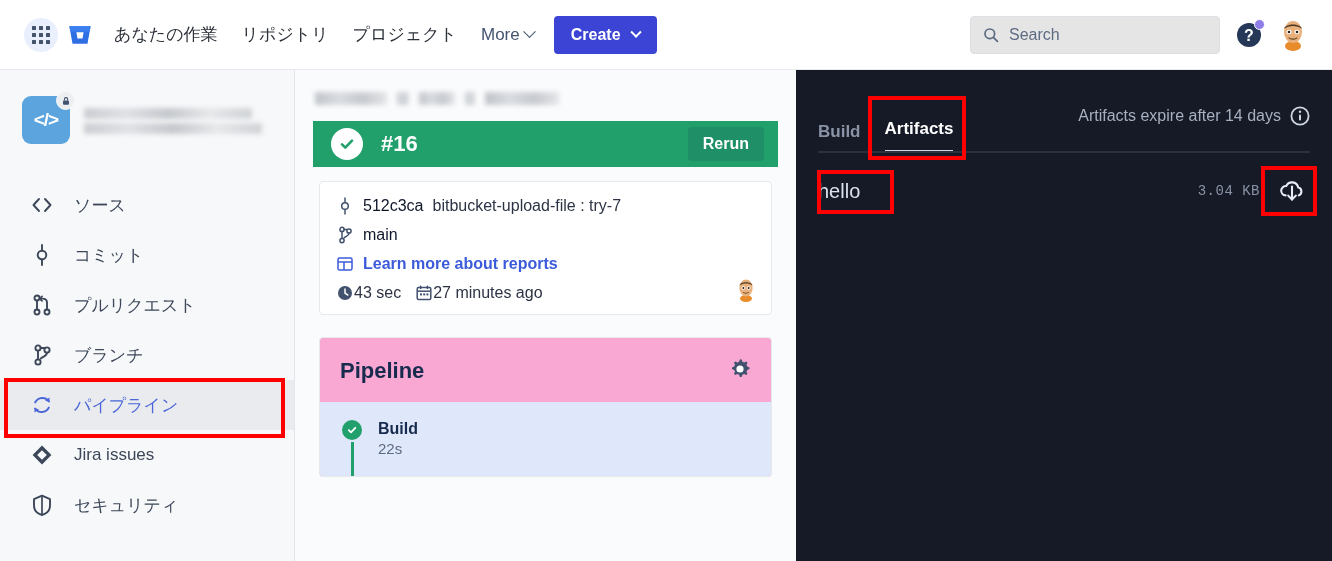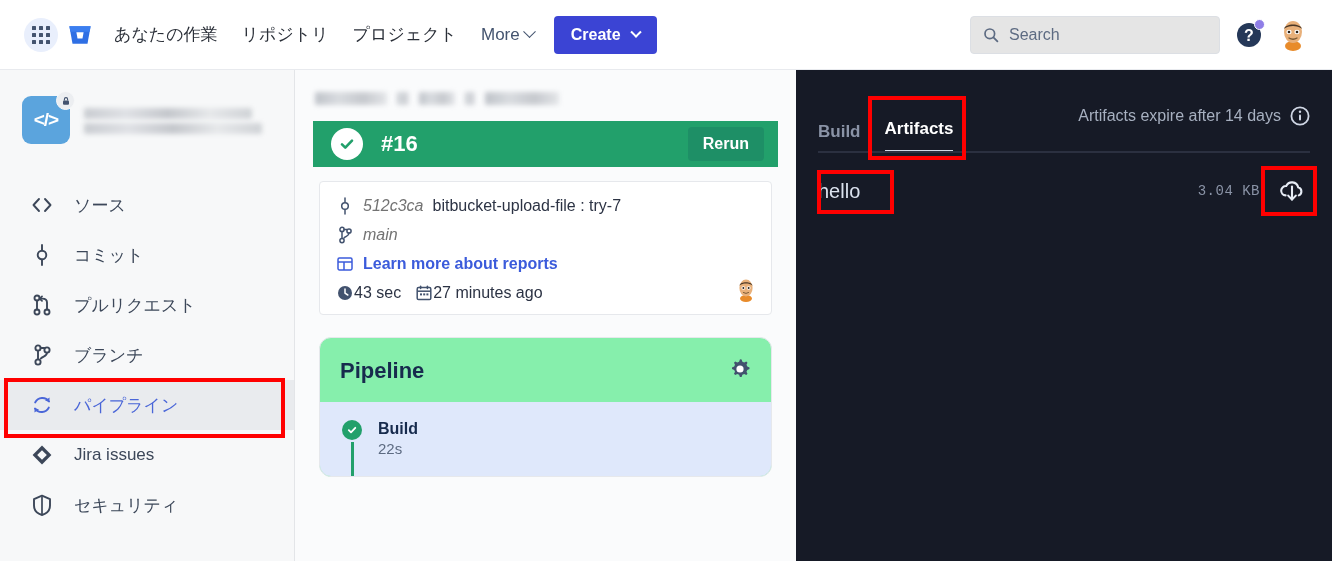--- a/index.html
+++ b/index.html
@@ -129,29 +129,29 @@
   }
 
   .detail-card {
     margin: 14px 24px 0 24px; background: #fff;
     border: 1px solid #e6e8ec; border-radius: 4px;
     padding: 15px 16px 12px 16px; position: relative;
   }
   .drow { display: flex; align-items: center; gap: 9px; margin-bottom: 11px; font-size: 16px; color: #2c3344; }
   .drow:last-child { margin-bottom: 2px; }
   .drow .ico { width: 18px; display:flex; justify-content:center; flex: none; }
-  .lnk { color: #737373; font-style: italic; }
+  .lnk { color: #0f172a; }
   .lnk-bold { color: #3b5bdb; font-weight: bold; }
   .meta-row { display: flex; align-items: center; font-size: 16px; color: #2c3344; }
   .meta-row .sep { width: 14px; }
   .card-avatar { position: absolute; right: 14px; bottom: 12px; width: 22px; height: 24px; }
 
   .pipeline-card {
-    margin: 22px 24px 16px 24px; background: #86efac;
-    border: 1px solid #e6e8ec; border-radius: 12px; overflow: hidden;
+    margin: 22px 24px 16px 24px; background: #f9a8d4;
+    border: 1px solid #e6e8ec; border-radius: 4px; overflow: hidden;
   }
   .pipeline-head {
     display: flex; align-items: center; padding: 18px 18px 16px 20px;
   }
   .pipeline-title { font-size: 22px; font-weight: bold; color: #172b4d; }
   .gear { margin-left: auto; cursor: pointer; }
   .step {
     background: #dfe8fb; display: flex; align-items: flex-start; gap: 16px;
     padding: 16px 0 18px 22px; position: relative;
   }

